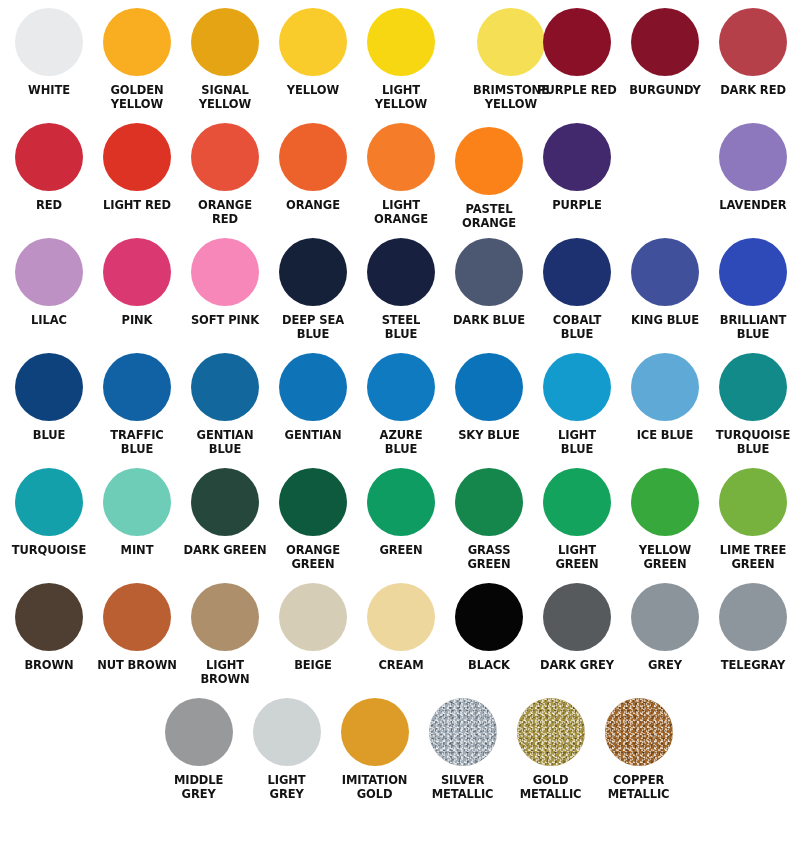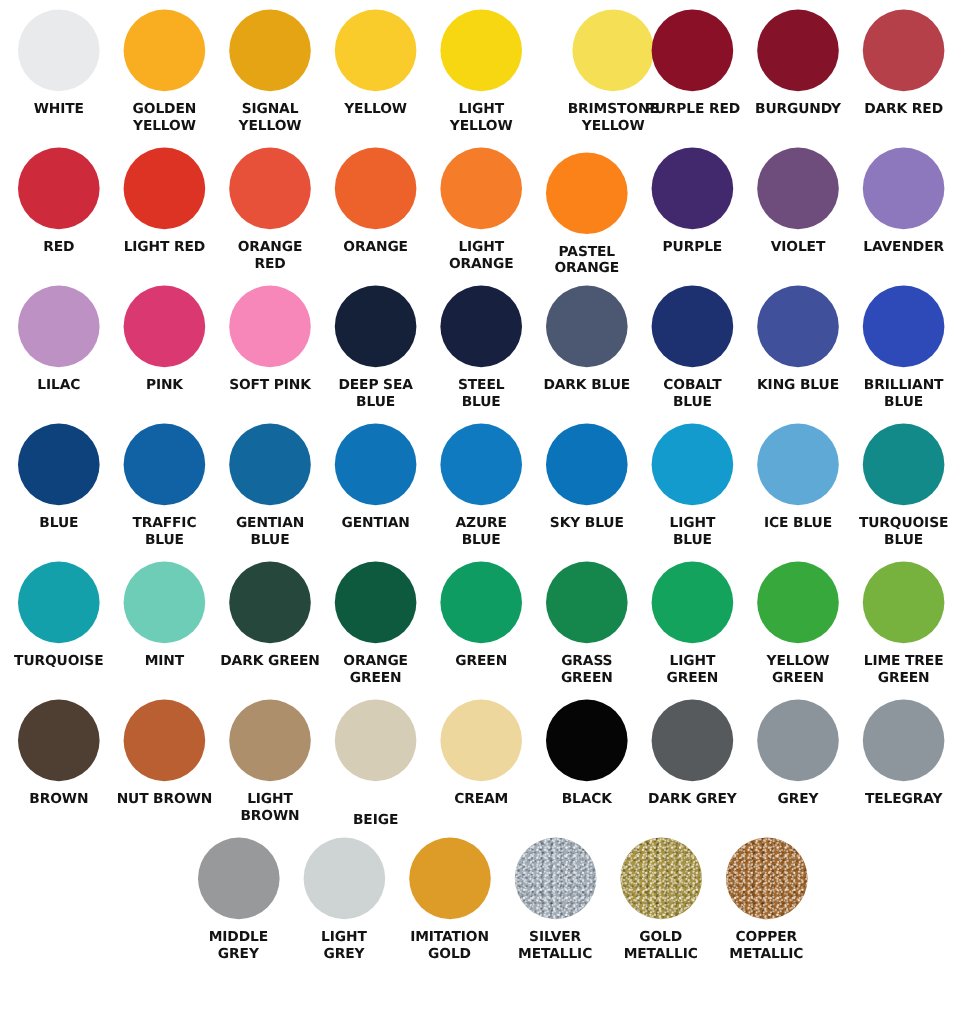--- a/index.html
+++ b/index.html
@@ -161,24 +161,20 @@
       </div>
       <div class="swatch" style="left: 445px; justify-content: flex-end;">
         <div class="swatch-disc" title="#fa8219" style="background: rgb(250, 130, 25);"></div>
         <div class="swatch-label">PASTEL
 ORANGE</div>
       </div>
       <div class="swatch" style="left: 533px;">
         <div class="swatch-disc" title="#42296d" style="background: rgb(66, 41, 109);"></div>
         <div class="swatch-label">PURPLE</div>
       </div>
-      <div class="swatch" style="left: 621px;">
-        <div class="swatch-disc" title="#6e4c7b" style="background: rgb(110, 76, 123);"></div>
-        <div class="swatch-label">VIOLET</div>
-      </div>
       <div class="swatch" style="left: 709px;">
         <div class="swatch-disc" title="#8d78bd" style="background: rgb(141, 120, 189);"></div>
         <div class="swatch-label">LAVENDER</div>
       </div>
     </div>
     <div class="swatch-row">
       <div class="swatch" style="left: 5px;">
         <div class="swatch-disc" title="#bd91c4" style="background: rgb(189, 145, 196);"></div>
         <div class="swatch-label">LILAC</div>
       </div>
@@ -312,21 +308,21 @@
       </div>
       <div class="swatch" style="left: 93px;">
         <div class="swatch-disc" title="#b95f31" style="background: rgb(185, 95, 49);"></div>
         <div class="swatch-label">NUT BROWN</div>
       </div>
       <div class="swatch" style="left: 181px;">
         <div class="swatch-disc" title="#ad8f6b" style="background: rgb(173, 143, 107);"></div>
         <div class="swatch-label">LIGHT
 BROWN</div>
       </div>
-      <div class="swatch" style="left: 269px; justify-content: space-between;">
+      <div class="swatch" style="left: 269px;">
         <div class="swatch-disc" title="#d6cdb7" style="background: rgb(214, 205, 183);"></div>
         <div class="swatch-label">BEIGE</div>
       </div>
       <div class="swatch" style="left: 357px;">
         <div class="swatch-disc" title="#edd79d" style="background: rgb(237, 215, 157);"></div>
         <div class="swatch-label">CREAM</div>
       </div>
       <div class="swatch" style="left: 445px;">
         <div class="swatch-disc" title="#050505" style="background: rgb(5, 5, 5);"></div>
         <div class="swatch-label">BLACK</div>

